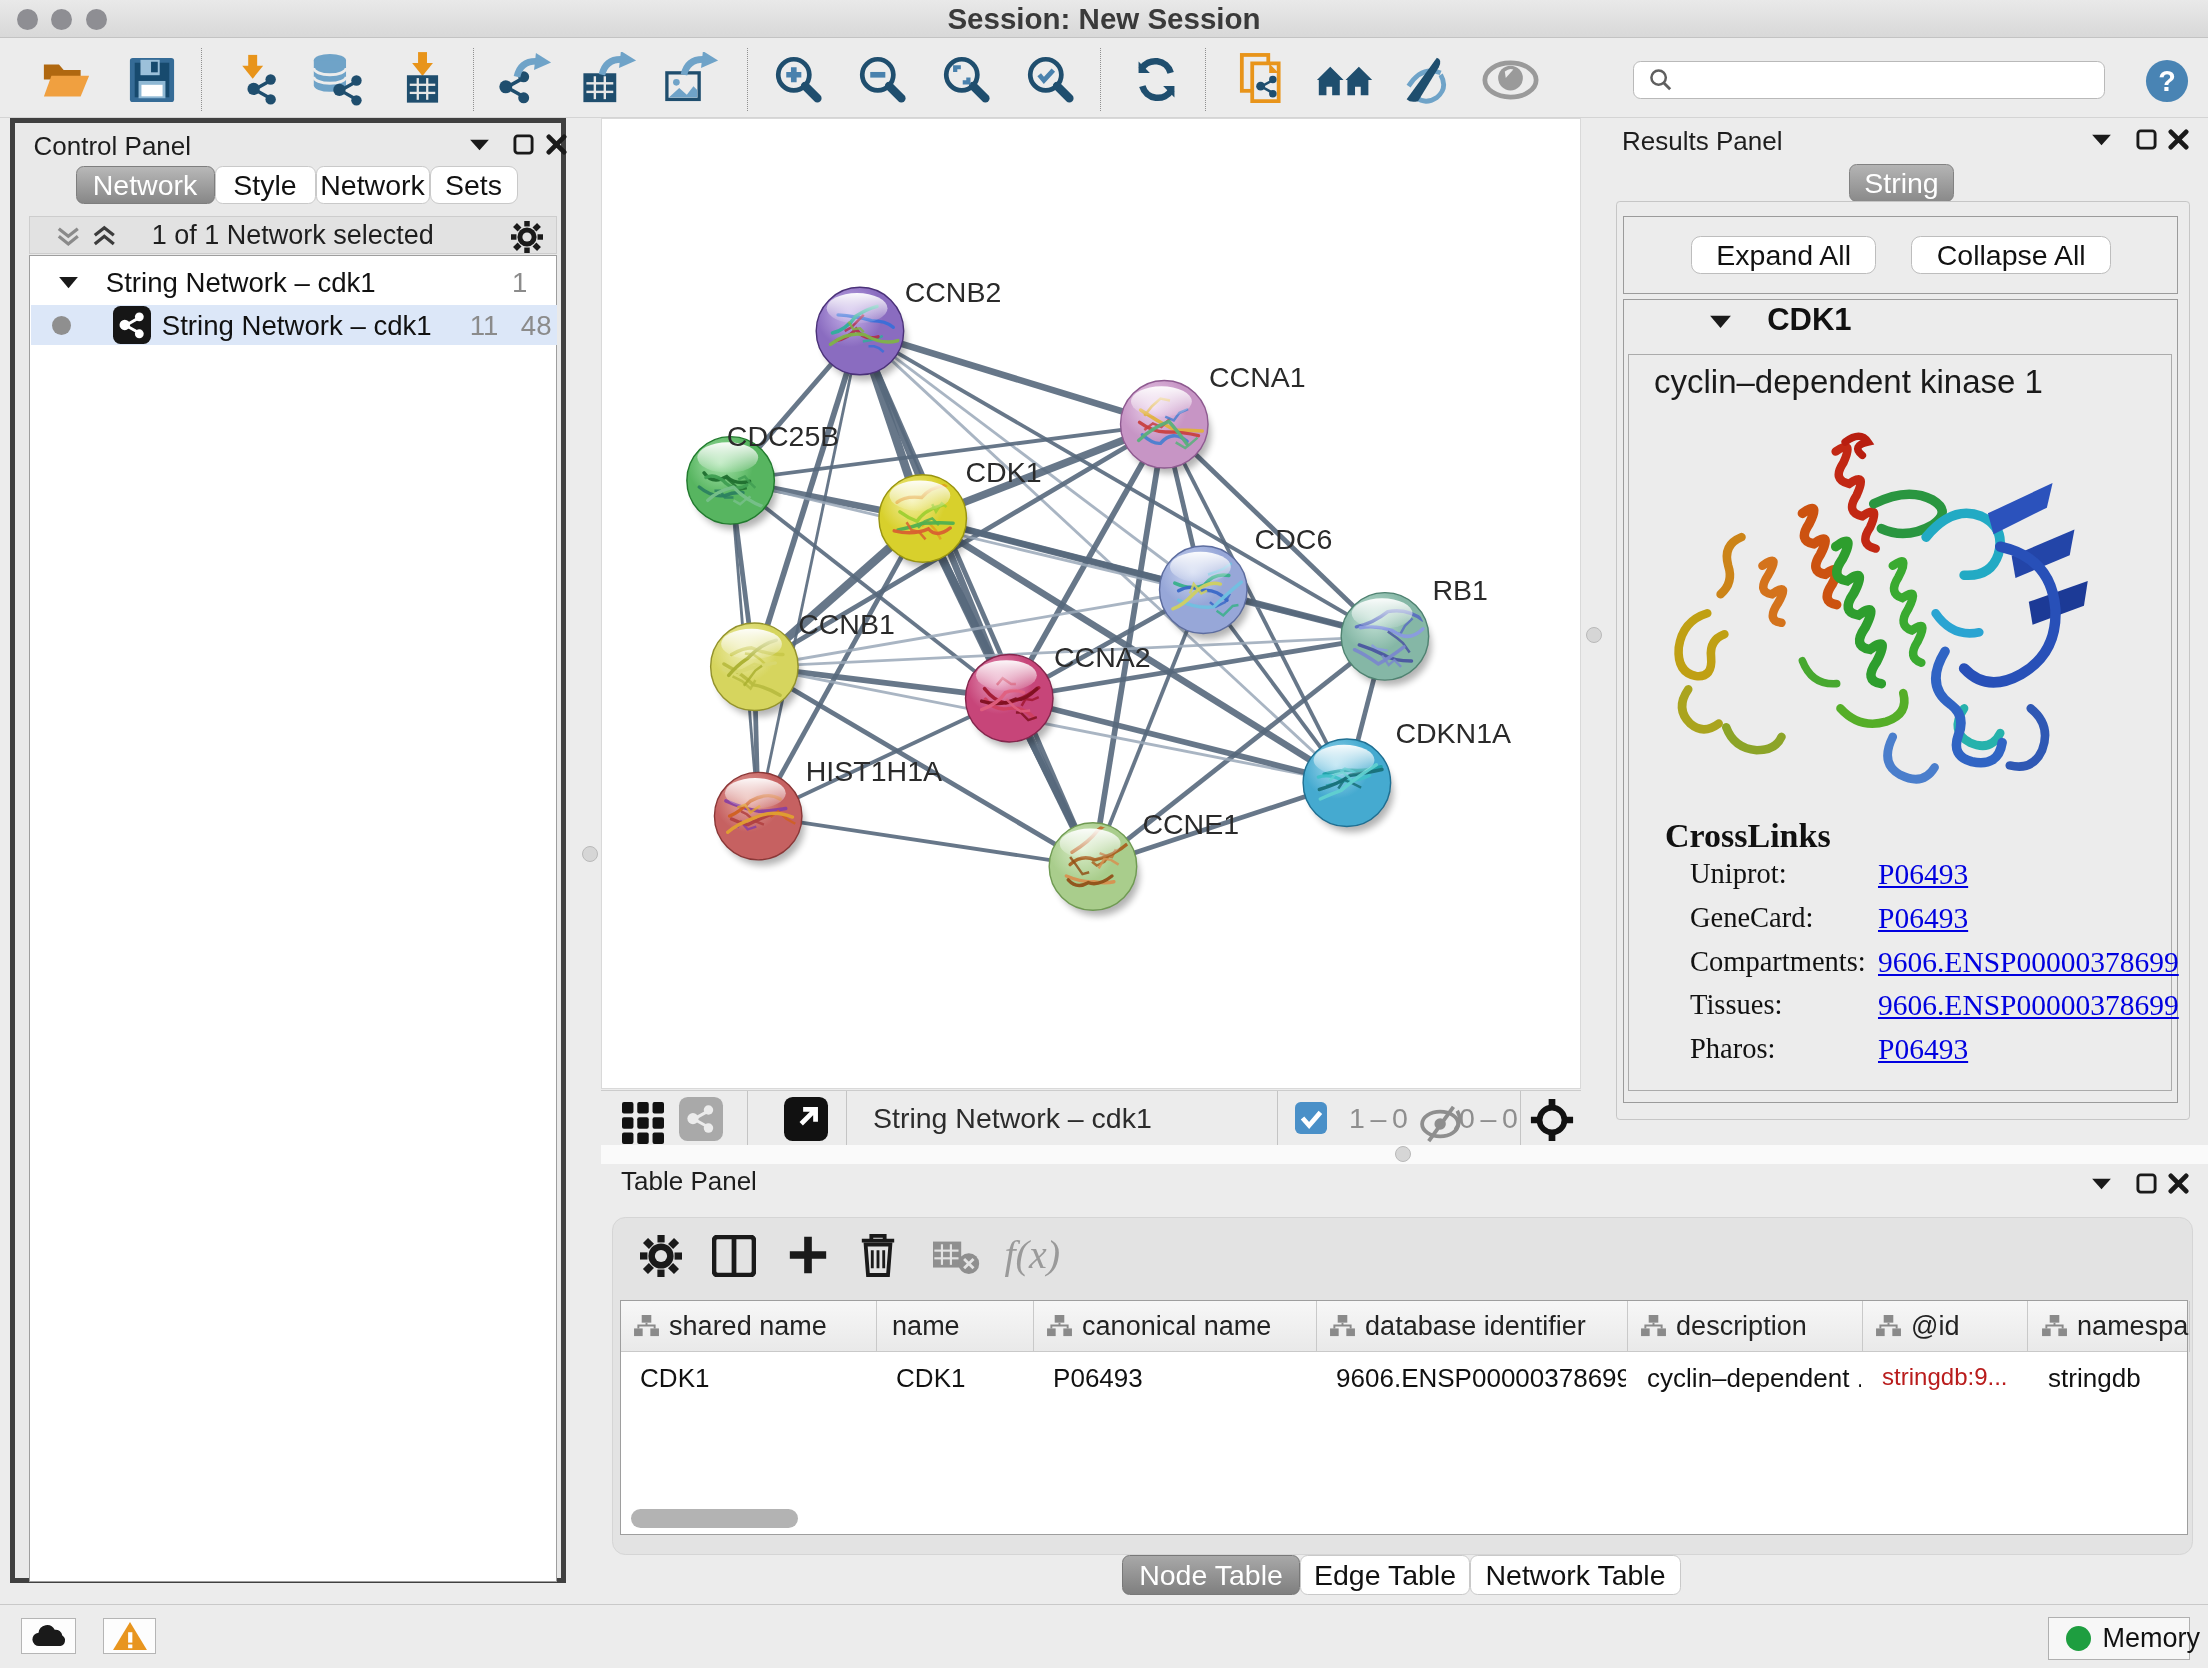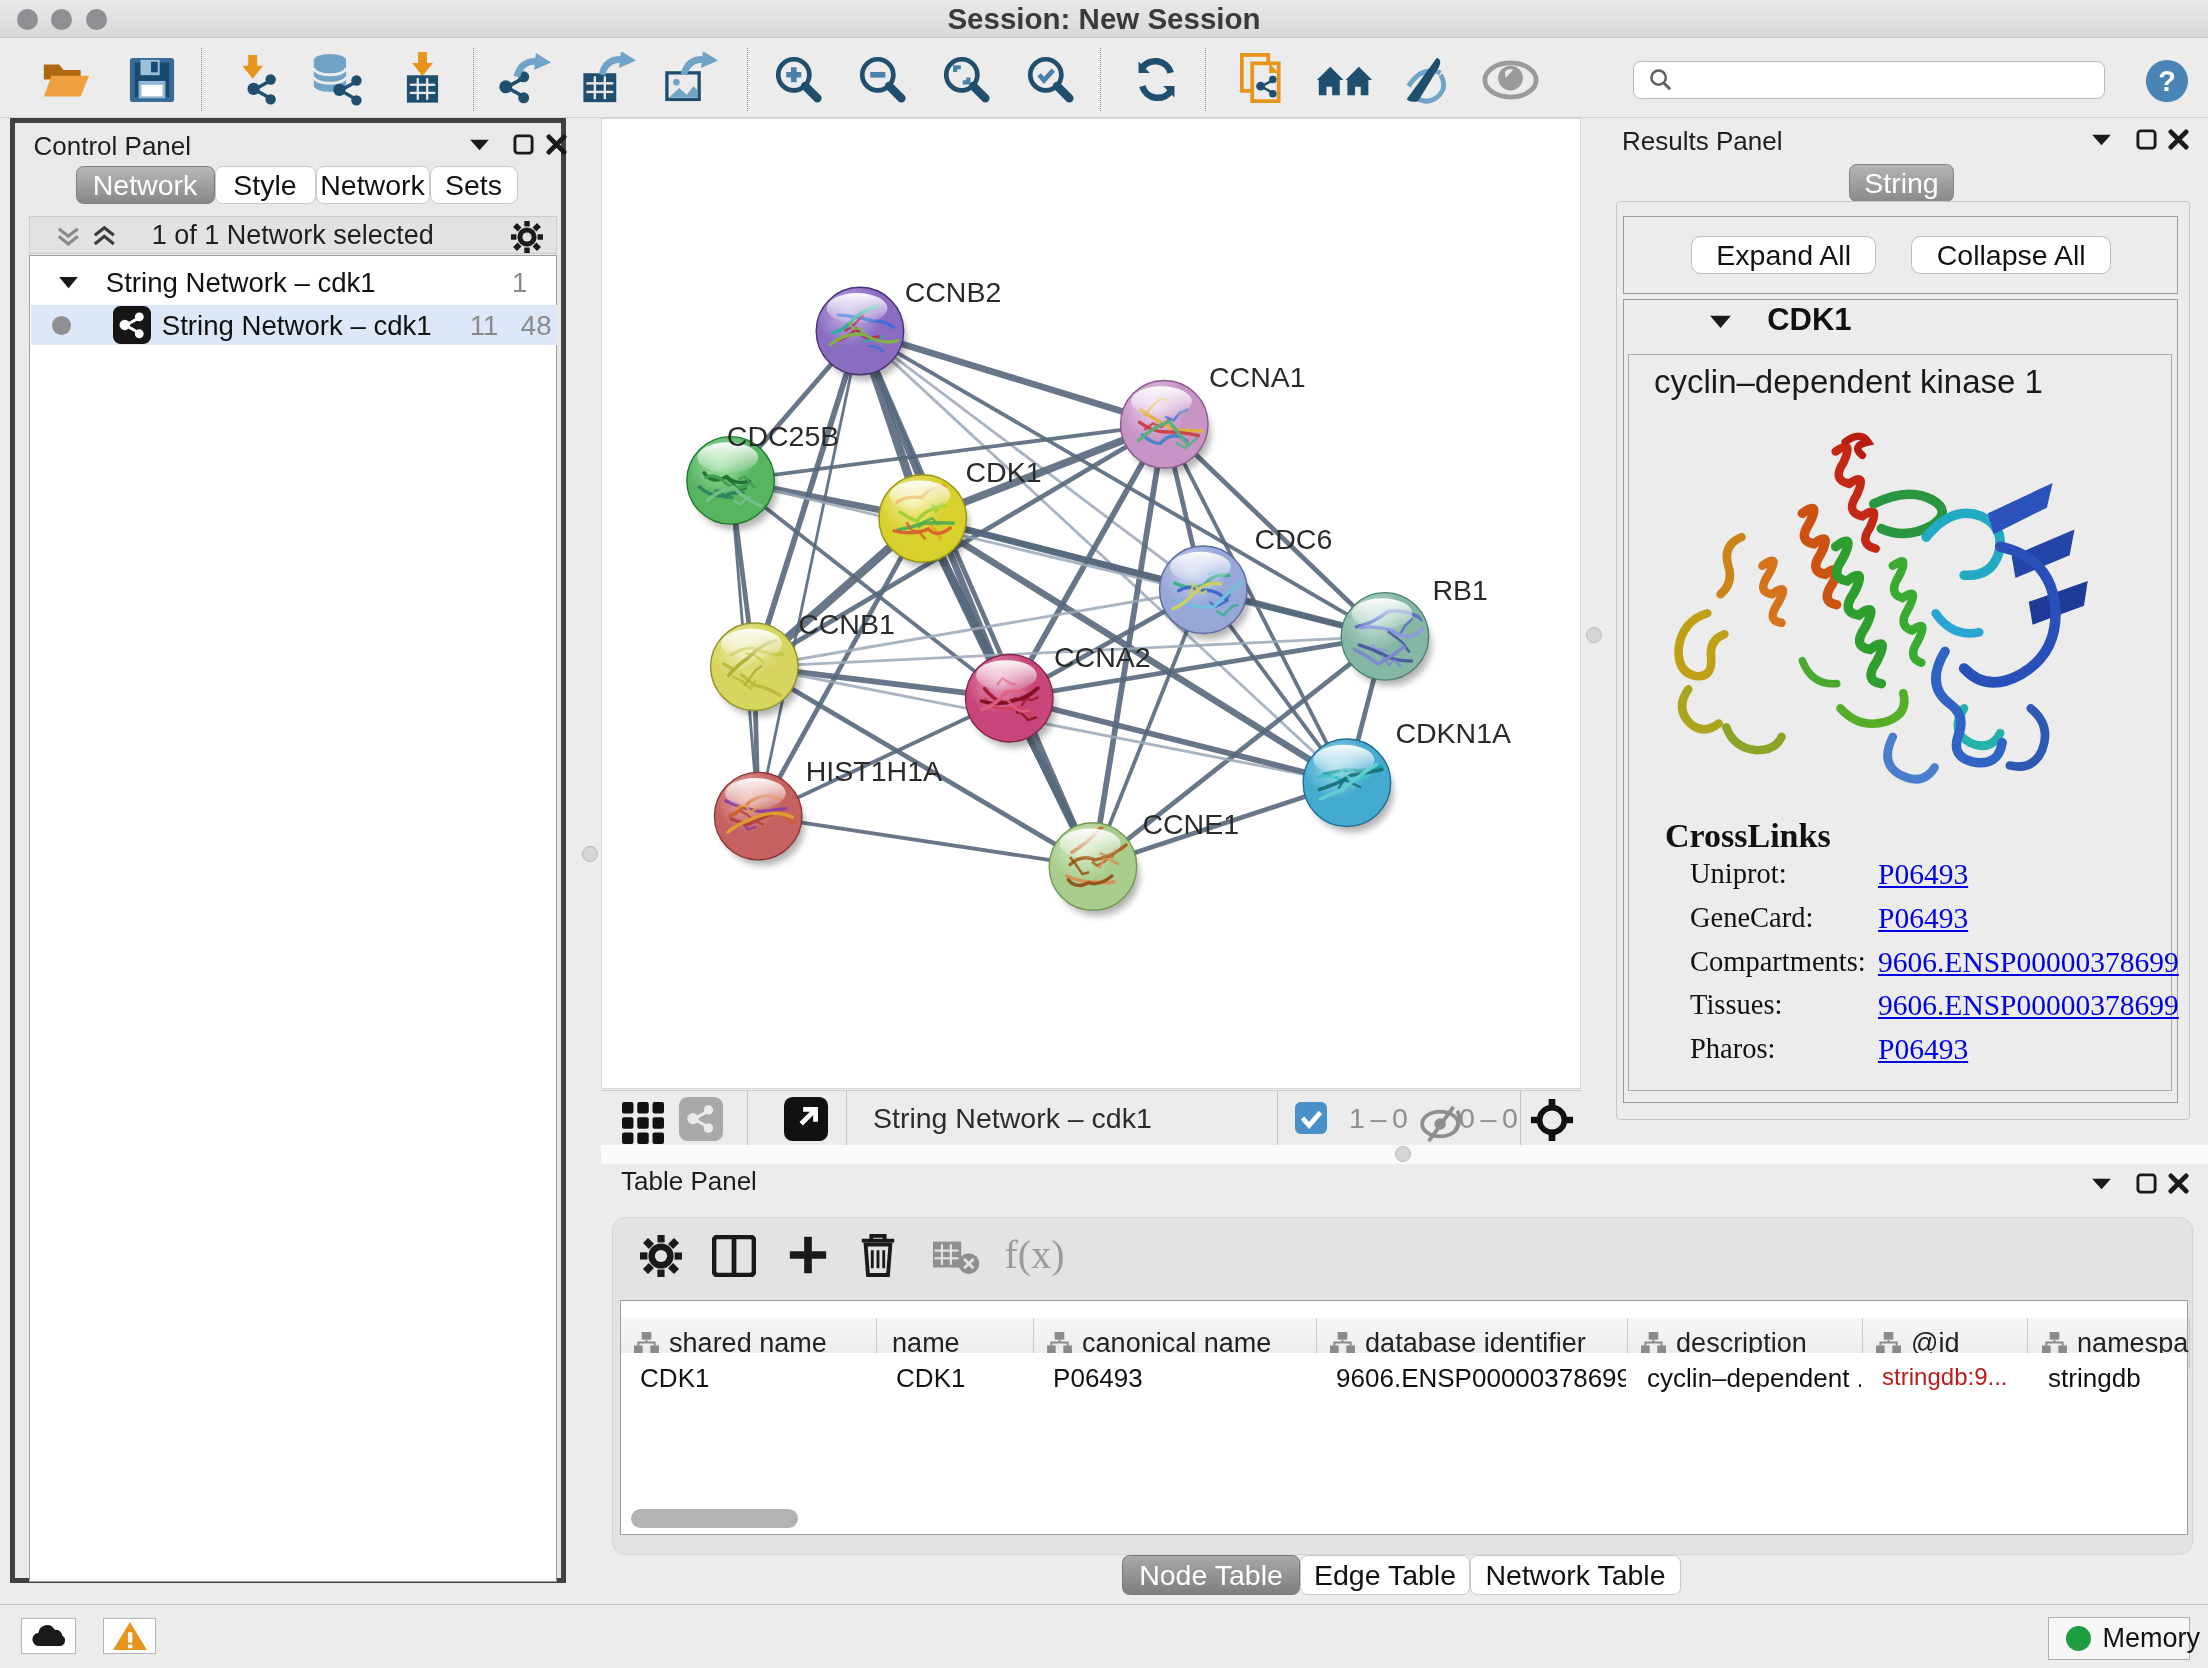--- a/index.html
+++ b/index.html
@@ -696,23 +696,23 @@
             <rect x="0" y="0" width="30" height="26" fill="#8f8f8f"></rect>
             <rect x="8.8" y="0" width="2.4" height="26" fill="#e3e3e3"></rect>
             <rect x="18.8" y="0" width="2.4" height="26" fill="#e3e3e3"></rect>
             <rect x="0" y="7.3999999999999995" width="30" height="2.4" fill="#e3e3e3"></rect>
             <rect x="0" y="16.0" width="30" height="2.4" fill="#e3e3e3"></rect>
             <rect x="0" y="0" width="30" height="26" fill="none" stroke="#8f8f8f" stroke-width="3"></rect>
           </g>
           <circle cx="38" cy="24" r="11" fill="#8f8f8f"></circle>
           <path d="M33 19 l10 10 M43 19 l-10 10" stroke="#e3e3e3" stroke-width="3"></path>
         </svg></div>
-      <div style="position:absolute;left:392px;top:13.3px;font-family:'Liberation Serif',serif;font-size:40px;color:#9a9a9a">f(x)</div>
+      <div style="position:absolute;left:392px;top:13.3px;font-family:'Liberation Serif',serif;font-style:italic;font-size:40px;color:#9a9a9a">f(x)</div>
       <div style="position:absolute;left:7.6px;top:82px;width:1568px;height:235px;background:#fff;border:1px solid #9e9e9e">
-        <div style="position:absolute;left:0;top:17px;width:100%;height:51px;background:linear-gradient(#f7f7f7,#e9e9e9);border-bottom:1px solid #c9c9c9">
+        <div style="position:absolute;left:0;top:0;width:100%;height:51px;background:linear-gradient(#f7f7f7,#e9e9e9);border-bottom:1px solid #c9c9c9">
           <div style="position:absolute;left:0px;top:0;width:256px;height:51px;border-right:1px solid #c9c9c9;overflow:hidden">
             <div style="position:absolute;left:13.3px;top:14.3px"><svg width="25" height="23" viewBox="0 0 26 24">
                 <g transform="translate(0,0)" fill="#8a8a8a">
                   <rect x="8" y="0" width="10" height="8"></rect>
                   <rect x="0" y="14" width="9" height="8"></rect>
                   <rect x="17" y="14" width="9" height="8"></rect>
                   <path d="M13 8 v3 M4.5 14 v-3 h17 v3" stroke="#8a8a8a" stroke-width="2" fill="none"></path>
                 </g>
               </svg></div>
             <div style="position:absolute;left:48px;top:9.5px;font-size:27px;color:#222;white-space:nowrap">shared name</div>

